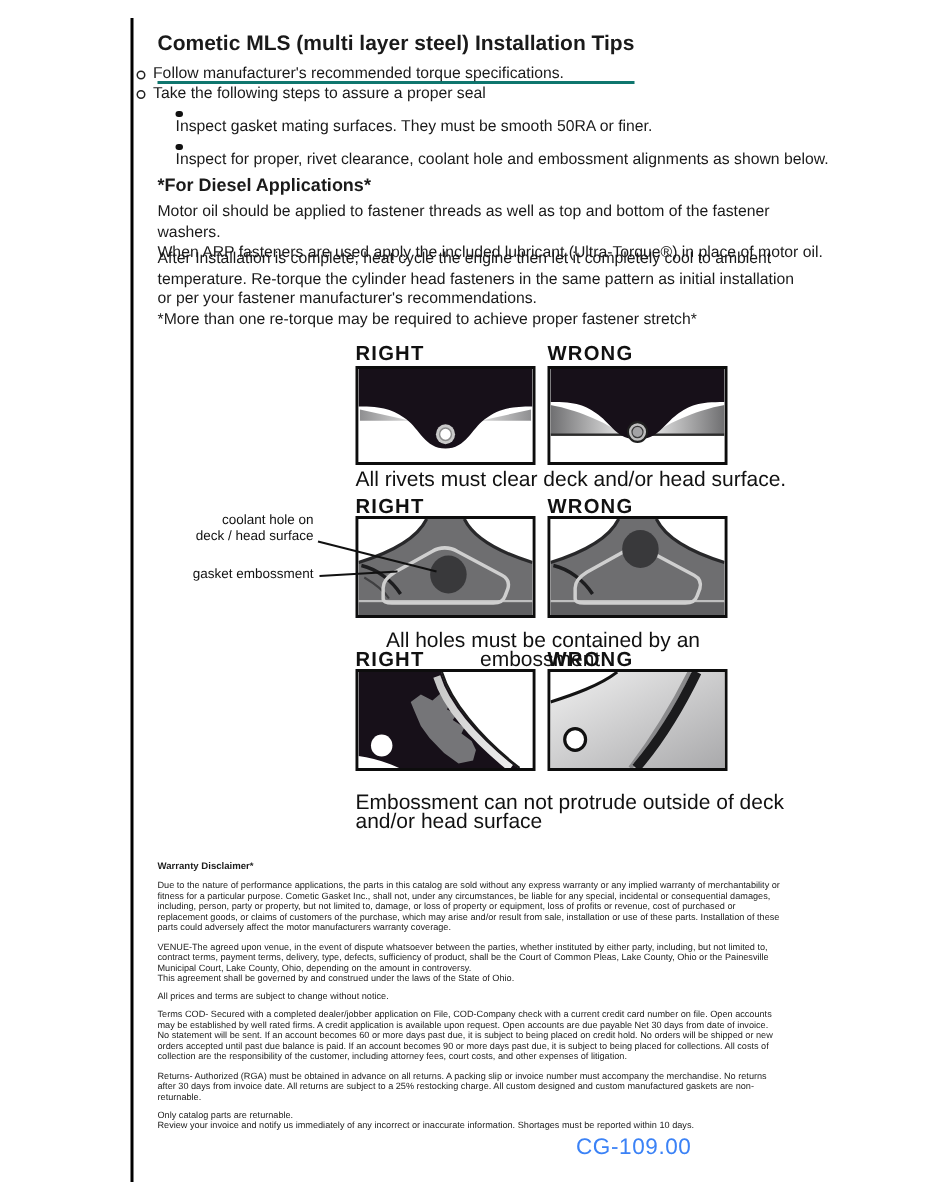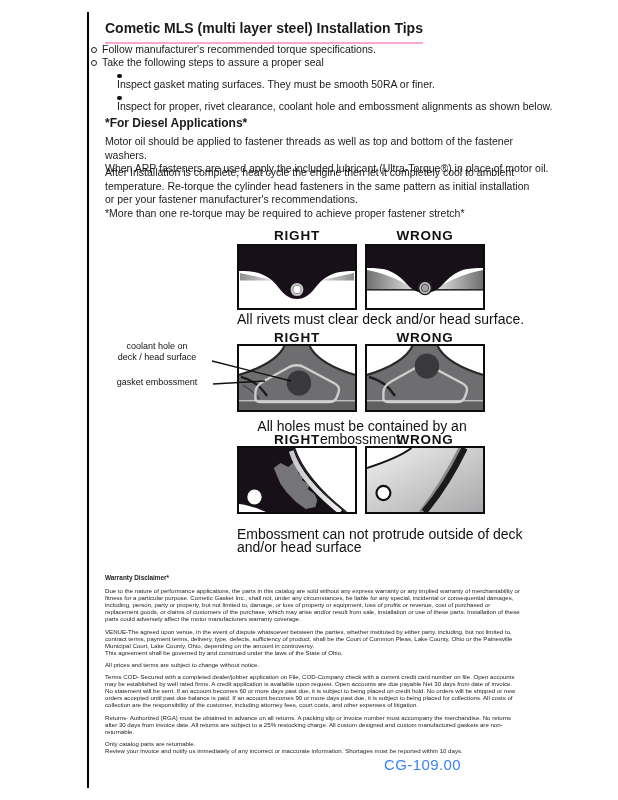--- a/index.html
+++ b/index.html
@@ -4,51 +4,51 @@
 <style>
   html,body{margin:0;padding:0;background:#ffffff;}
   #page{
     position:relative;width:618px;height:800px;background:#ffffff;overflow:hidden;
     font-family:"Liberation Sans","DejaVu Sans",sans-serif;color:#1a1a1a;
   }
   .abs{position:absolute;}
   
   #left-rule{left:87px;top:12px;width:2px;height:776px;background:#000;}
   
-  #doc-title{left:105px;top:20px;font-size:14px;font-weight:bold;border-bottom:2px solid #f9a8d4;padding-bottom:6px;white-space:nowrap;}
+  #doc-title{left:105px;top:20px;font-size:14px;font-weight:bold;border-bottom:2px solid #0f766e;padding-bottom:18px;white-space:nowrap;}
   
   #tips-list{left:91px;top:43px;width:470px;font-size:10.5px;}
   .bullet-row{display:flex;align-items:flex-start;line-height:13.4px;}
   .bullet-row.sub{margin-left:26px;flex-direction:column;}
   .ob{flex:0 0 auto;width:4px;height:4px;border:1.2px solid #222;border-radius:50%;margin:4px 5px 0 0;}
   .fb{flex:0 0 auto;width:4.5px;height:4.5px;background:#111;border-radius:50%;margin:4px 5px 0 0;}
   
   #diesel-heading{left:105px;top:116px;font-size:12px;font-weight:bold;}
   .para{left:105px;width:452px;font-size:10.5px;line-height:13.5px;white-space:pre-line;}
   #diesel-para1{top:135px;}
   #diesel-para2{top:166px;}
   #diesel-note{top:207px;}
   
-  .dlabel{width:120px;text-align:center;font-size:13.5px;font-weight:600;letter-spacing:0.8px;color:#111;}
+  .dlabel{width:120px;text-align:left;font-size:13.5px;font-weight:600;letter-spacing:0.8px;color:#111;}
   .panel{width:120px;border:2px solid #0d0d0d;box-sizing:border-box;background:#fff;}
   .panel svg{display:block;width:100%;height:100%;}
   .h66{height:66px;} .h68{height:68px;}
   .colL{left:237px;} .colR{left:365px;}
   .caption{font-size:14px;line-height:12.5px;color:#111;white-space:pre-line;}
   #row1-label-right,#row1-label-wrong{top:228px;}
   #row1-panel-right,#row1-panel-wrong{top:244px;}
   #row1-caption{left:237px;top:313px;}
   #row2-label-right,#row2-label-wrong{top:330px;}
   #row2-panel-right,#row2-panel-wrong{top:344px;}
   #row2-caption{left:237px;top:420px;width:250px;text-align:center;}
   #row3-label-right,#row3-label-wrong{top:432px;}
   #row3-panel-right,#row3-panel-wrong{top:446px;}
   #row3-caption{left:237px;top:517px;margin-top:11px;}
   
-  .annot{left:105px;width:104px;text-align:center;font-size:9px;line-height:10.5px;color:#111;white-space:pre-line;}
+  .annot{left:105px;width:104px;text-align:right;font-size:9px;line-height:10.5px;color:#111;white-space:pre-line;}
   #annot-coolant{top:341px;}
   #annot-emboss{top:377px;}
   #leader-overlay{left:105px;top:340px;width:270px;height:60px;pointer-events:none;}
   
   #disclaimer{left:105px;top:574px;width:416px;font-size:6.1px;line-height:7.1px;color:#1c1c1c;}
   #disclaimer .dhead{font-weight:bold;font-size:6.4px;margin:0 0 6px 0;}
   #disclaimer .dpara{margin:0 0 5px 0;white-space:pre-line;}
   
   #footer-code{left:384px;top:756px;font-size:15px;letter-spacing:0.4px;color:#3b82f6;}
 </style>

